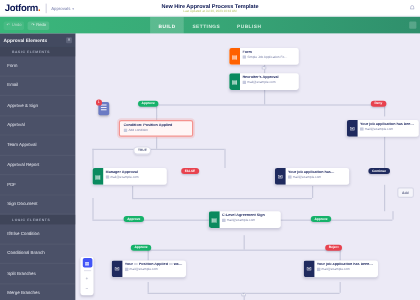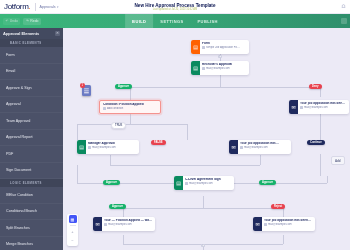--- a/index.html
+++ b/index.html
@@ -12,21 +12,21 @@
   .app { position: relative; width: 350px; height: 250px; }
 
   
   .topbar {
     position: absolute; top: 0; left: 0; width: 350px; height: 14px;
     background: #ffffff;
     display: flex; align-items: center;
     border-bottom: 1px solid #eceaf6;
   }
   .logo {
-    font-size: 8px; font-weight: normal; color: #0a1551;
+    font-size: 8px; font-weight: bold; color: #0a1551;
     margin-left: 4px; letter-spacing: -0.3px;
   }
   .logo-dot { color: #ff6100; }
   .topdiv {
     width: 1px; height: 8px; background: #d8d8e4; margin: 0 4px;
   }
   .apptag { font-size: 3.6px; color: #6f76a7; display: flex; align-items: center; gap: 1.5px; }
   .apptag .cv { font-size: 3px; color: #9aa0c4; }
   .top-right { margin-left: auto; margin-right: 4px; display: flex; align-items: center; gap: 3px; }
   .tr-ic { width: 5px; height: 5px; opacity: .85; }

